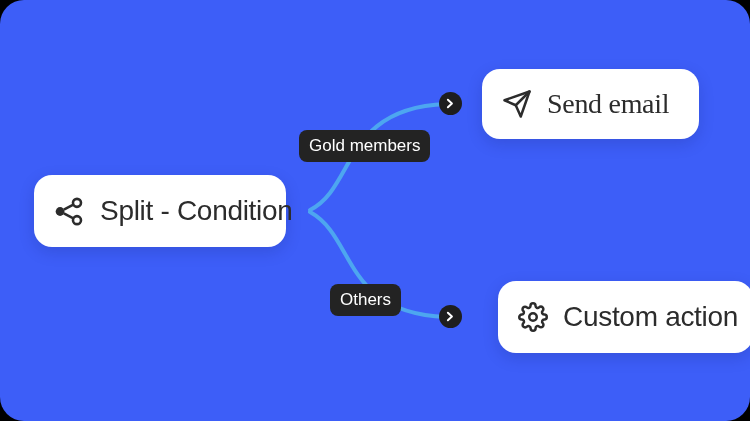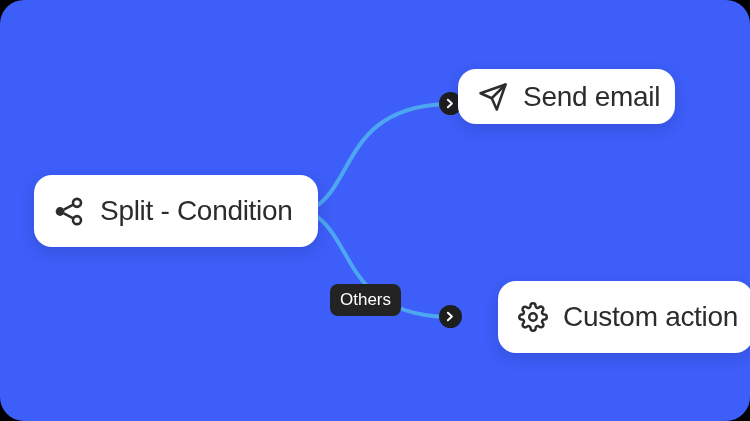--- a/index.html
+++ b/index.html
@@ -30,22 +30,22 @@
     display:flex;align-items:center;
     padding-left:20px;gap:15px;
     box-shadow:0 5px 16px rgba(10,20,80,.16);
     cursor:pointer;
   }
   .node .label{
     font-size:28px;color:var(--card-text);
     letter-spacing:-.3px;white-space:nowrap;
   }
   .node svg{flex:0 0 auto;stroke:var(--card-text);}
-  .node-split   {left:34px;  top:175px; width:284px; height:72px;}
-  .node-send    {left:458px; top:69px;  width:217px; height:55px;}
+  .node-split   {left:34px;  top:175px; width:252px; height:72px;}
+  .node-send    {left:482px; top:69px;  width:217px; height:70px;font-family:Liberation Serif, serif;}
   .node-custom  {left:457px; top:281px; width:255px; height:72px;margin-left:41px;}
 
   .port{
     position:absolute;z-index:2;
     width:23px;height:23px;border-radius:50%;
     background:var(--badge-bg);
     display:flex;align-items:center;justify-content:center;
     cursor:pointer;
   }
   .port svg{stroke:var(--badge-icon);margin-right:2px;}
@@ -104,15 +104,16 @@
   </div>
 
   <div class="node node-custom">
     <svg width="30" height="30" viewBox="0 0 24 24" fill="none" stroke-width="2" stroke-linecap="round" stroke-linejoin="round">
       <circle cx="12" cy="12" r="3"></circle>
       <path d="M19.4 15a1.65 1.65 0 0 0 .33 1.82l.06.06a2 2 0 0 1 0 2.83 2 2 0 0 1-2.83 0l-.06-.06a1.65 1.65 0 0 0-1.82-.33 1.65 1.65 0 0 0-1 1.51V21a2 2 0 0 1-2 2 2 2 0 0 1-2-2v-.09A1.65 1.65 0 0 0 9 19.4a1.65 1.65 0 0 0-1.82.33l-.06.06a2 2 0 0 1-2.83 0 2 2 0 0 1 0-2.83l.06-.06a1.65 1.65 0 0 0 .33-1.82 1.65 1.65 0 0 0-1.51-1H3a2 2 0 0 1-2-2 2 2 0 0 1 2-2h.09A1.65 1.65 0 0 0 4.6 9a1.65 1.65 0 0 0-.33-1.82l-.06-.06a2 2 0 0 1 0-2.83 2 2 0 0 1 2.83 0l.06.06a1.65 1.65 0 0 0 1.82.33H9a1.65 1.65 0 0 0 1-1.51V3a2 2 0 0 1 2-2 2 2 0 0 1 2 2v.09a1.65 1.65 0 0 0 1 1.51 1.65 1.65 0 0 0 1.82-.33l.06-.06a2 2 0 0 1 2.83 0 2 2 0 0 1 0 2.83l-.06.06a1.65 1.65 0 0 0-.33 1.82V9a1.65 1.65 0 0 0 1.51 1H21a2 2 0 0 1 2 2 2 2 0 0 1-2 2h-.09a1.65 1.65 0 0 0-1.51 1z"></path>
     </svg>
     <span class="label">Custom action</span>
   </div>
 
+  <div class="branch-label branch-gold">Gold members</div>
   <div class="branch-label branch-others">Others</div>
 
 </div>
 
 </body></html>

